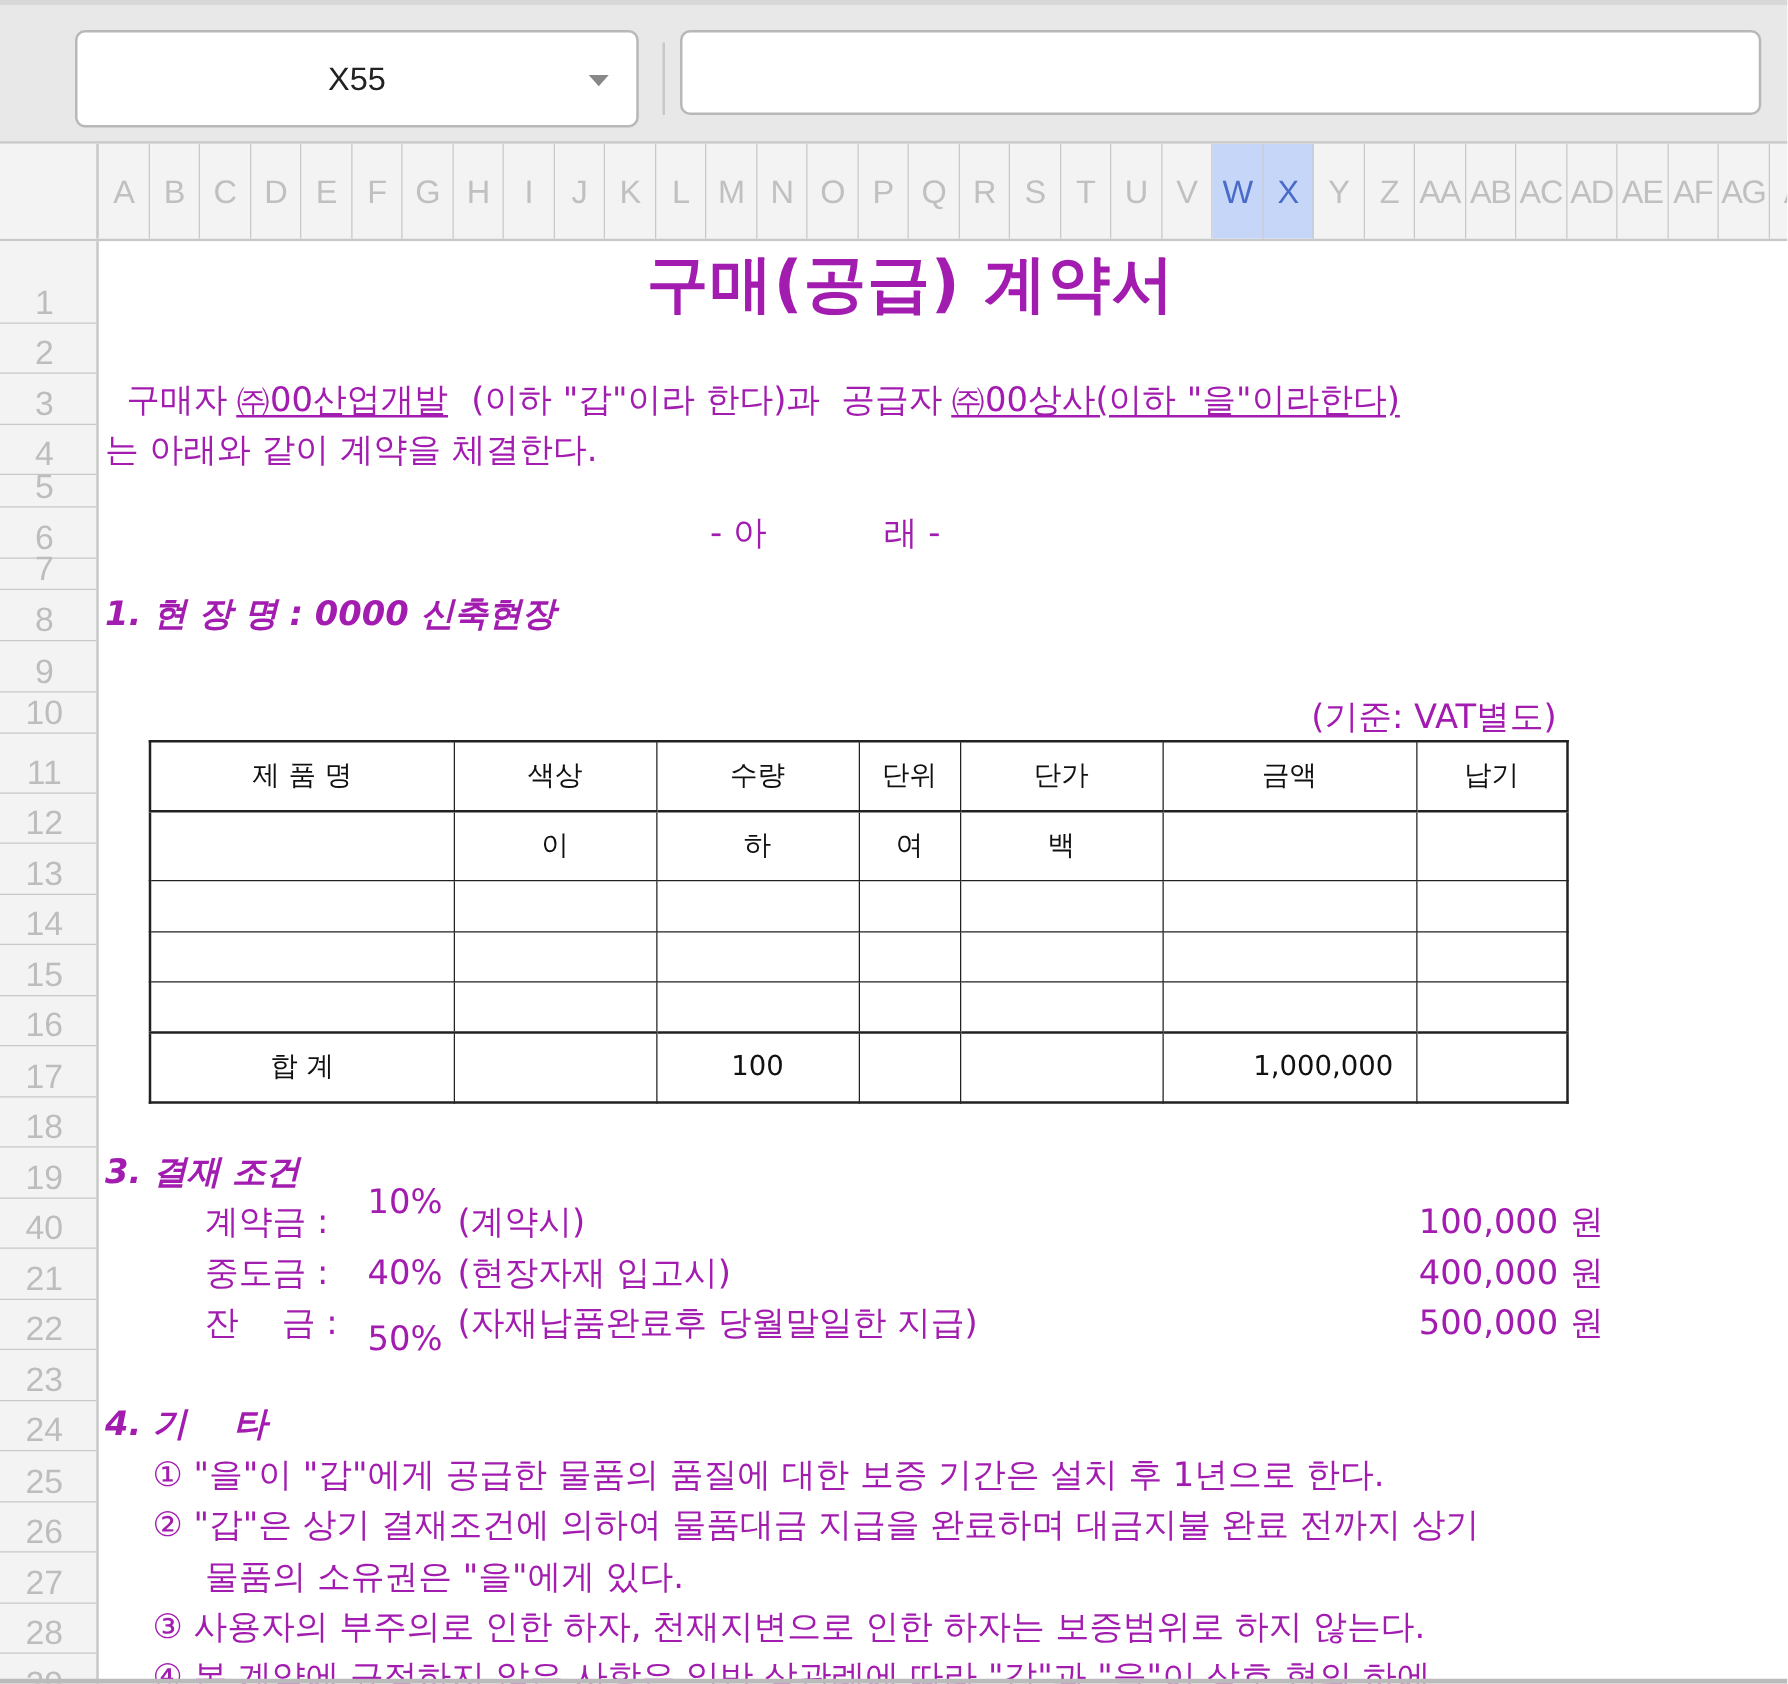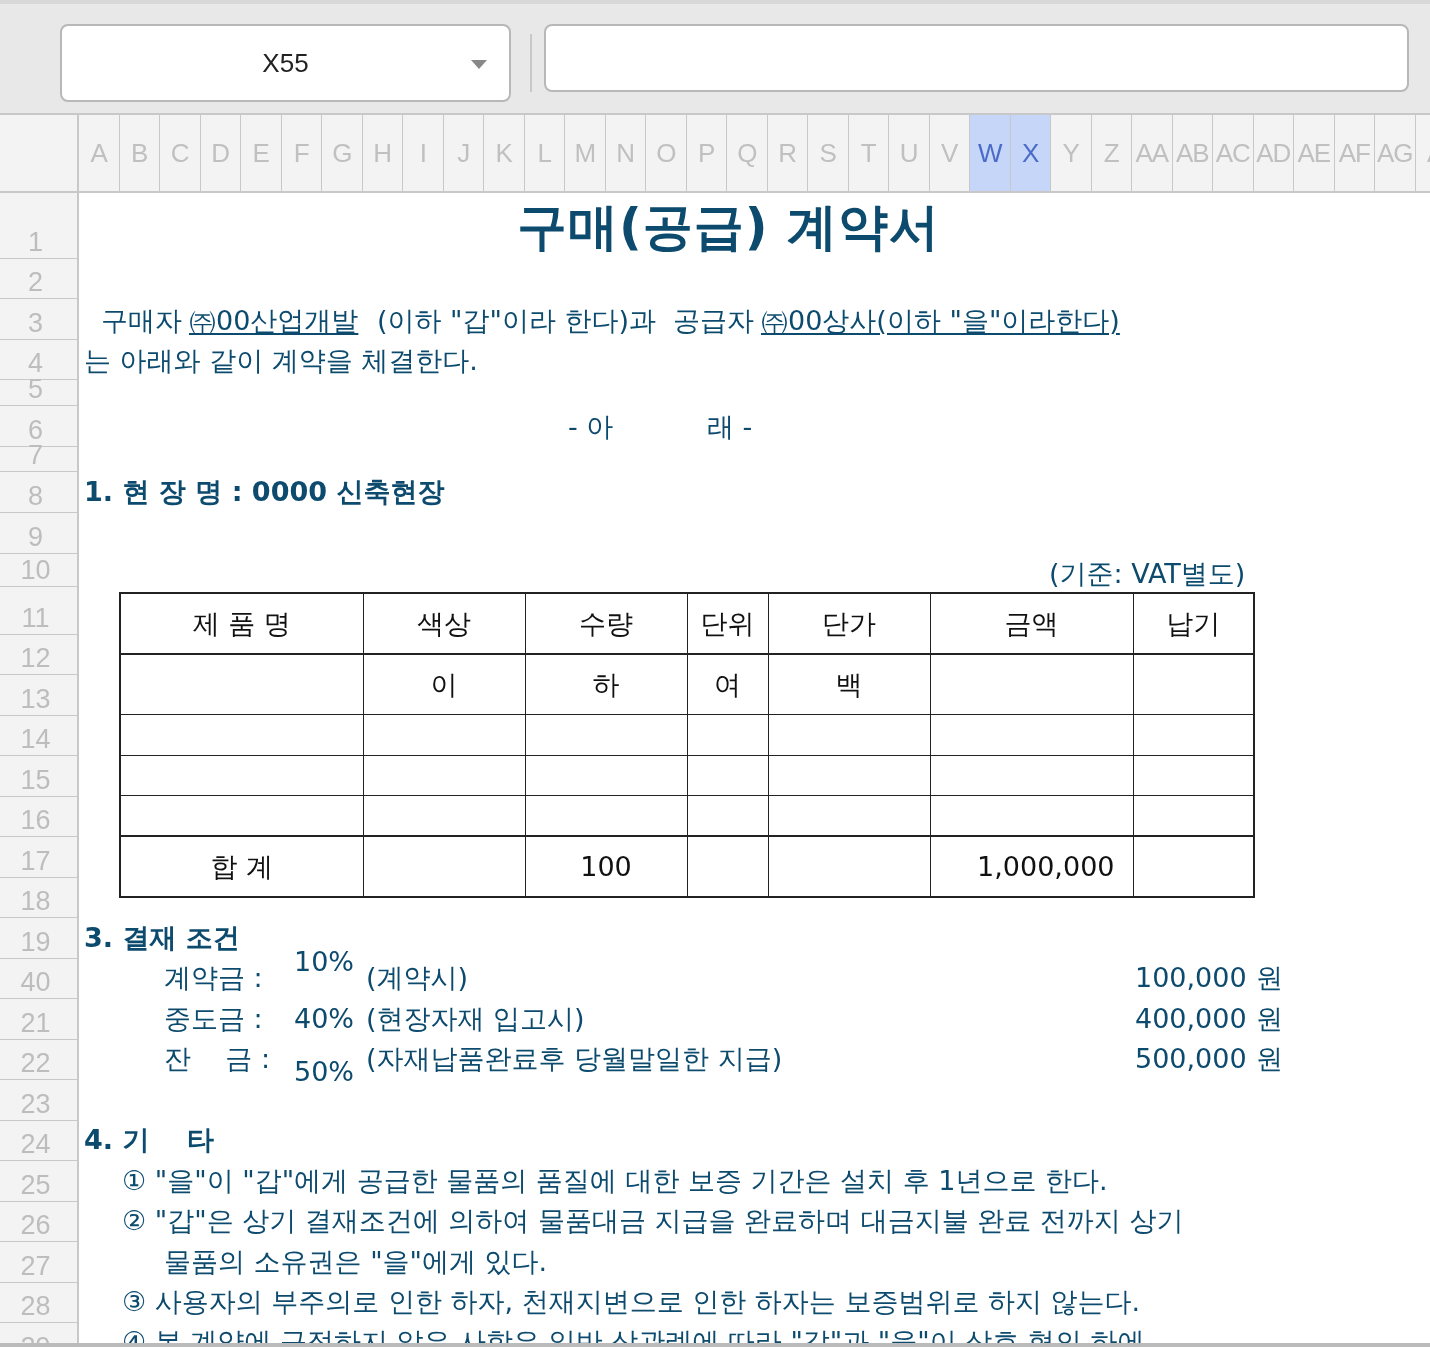--- a/index.html
+++ b/index.html
@@ -15,27 +15,27 @@
 
   .colhdr { position: absolute; left: 0; top: 115px; width: 1430px; height: 78px; background: #f3f3f3; border-bottom: 2px solid #c8c8c8; display: flex; overflow: hidden; }
   .corner { width: 79px; flex: 0 0 79px; border-right: 2px solid #c8c8c8; background: #f3f3f3; }
   .col { flex: 0 0 40.5px; width: 40.5px; border-right: 1px solid #c8c8c8; display: flex; align-items: center; justify-content: center; color: #c0c0c0; font-size: 26px; font-family: "Liberation Sans", sans-serif; white-space: nowrap; overflow: hidden; letter-spacing: -1px; }
   .col.sel { background: #c6d6f8; color: #4a6cc8; }
 
   .rowhdr { position: absolute; left: 0; top: 193px; width: 79px; height: 1154px; background: #f3f3f3; border-right: 2px solid #c8c8c8; overflow: hidden; }
   .rh { position: absolute; left: 0; width: 77px; border-bottom: 1px solid #c8c8c8; display: flex; align-items: flex-end; justify-content: center; color: #bdbdbd; font-size: 27px; font-family: "Liberation Sans", sans-serif; padding-bottom: 2px; padding-right: 6px; line-height: 1; }
 
   .sheet { position: absolute; left: 81px; top: 193px; width: 1349px; height: 1154px; overflow: hidden; background: #fff; }
-  .t { position: absolute; white-space: nowrap; font-size: 27px; line-height: 1; color: #0c4a6e; }
+  .t { position: absolute; white-space: nowrap; font-size: 27px; line-height: 1; color: #a21caf; }
   .title { font-size: 50px; font-weight: bold; letter-spacing: 1px; }
-  .bold { font-weight: bold; }
+  .bold { font-weight: bold; font-style: italic; }
   .u { text-decoration: underline; text-underline-offset: 3px; }
 
   table.grid { position: absolute; left: 38px; top: 399px; border-collapse: collapse; }
-  table.grid td { border: 1px solid #222; height: 40.6px; font-size: 27px; padding: 16px 6px; white-space: nowrap; line-height: 1; }
+  table.grid td { border: 1px solid #222; height: 40.6px; font-size: 22px; padding: 16px 6px; white-space: nowrap; line-height: 1; }
   table.grid tr.hdr td { border-bottom: 2.5px solid #222; text-align: center; }
   table.grid tr.total td { border-top: 2.5px solid #222; }
   table.grid { border: 2px solid #222; }
   .c { text-align: center; }
   .r { text-align: right; }
 
   .bottom-shadow { position: absolute; left: 0; top: 1343px; width: 1430px; height: 4px; background: #bbb; }
 </style>
 </head>
 <body>

